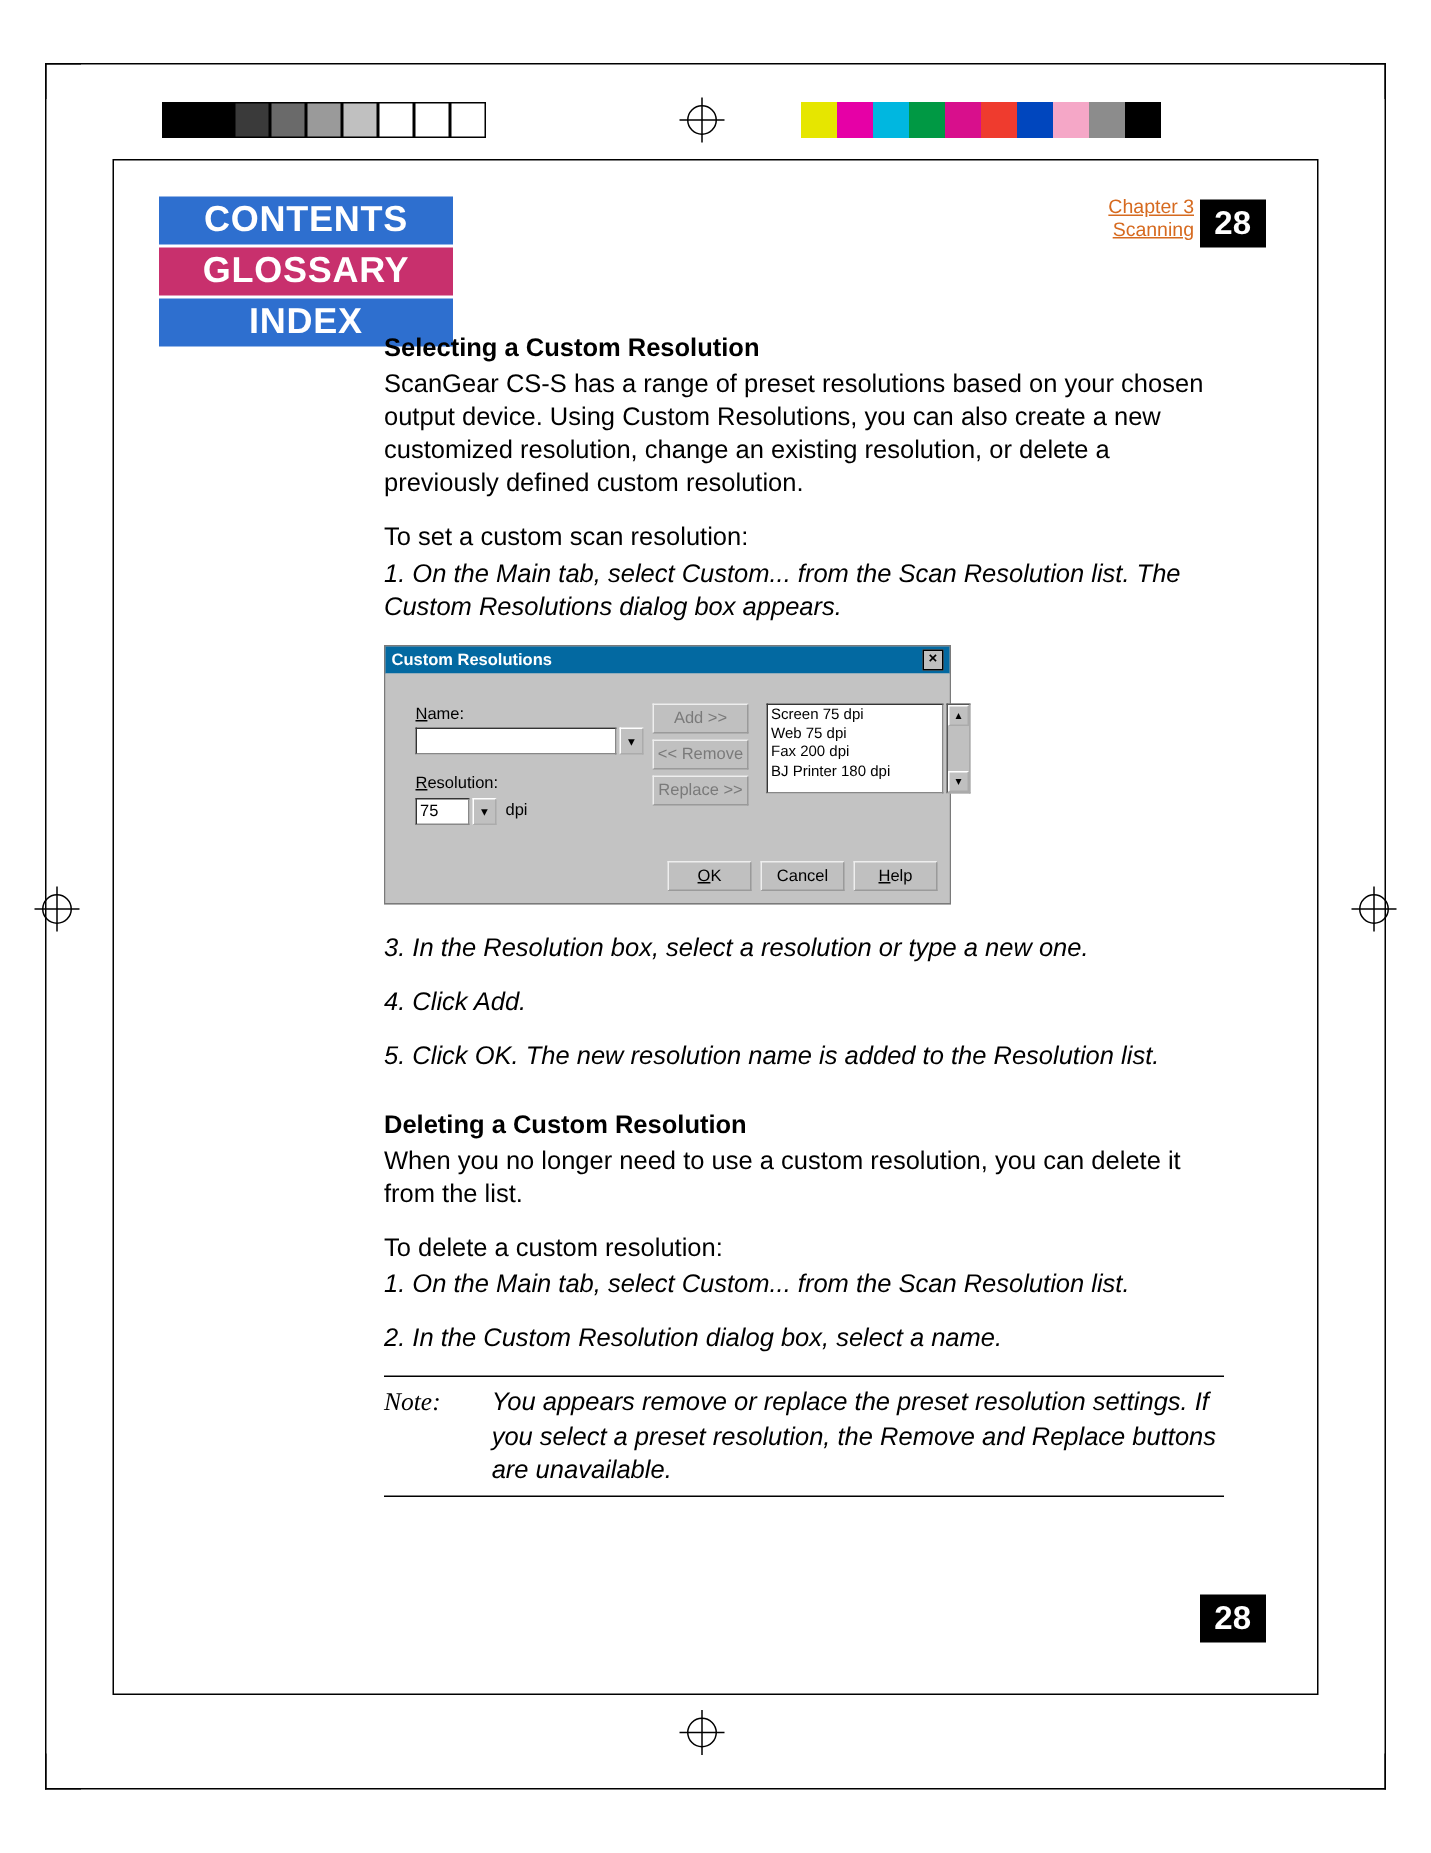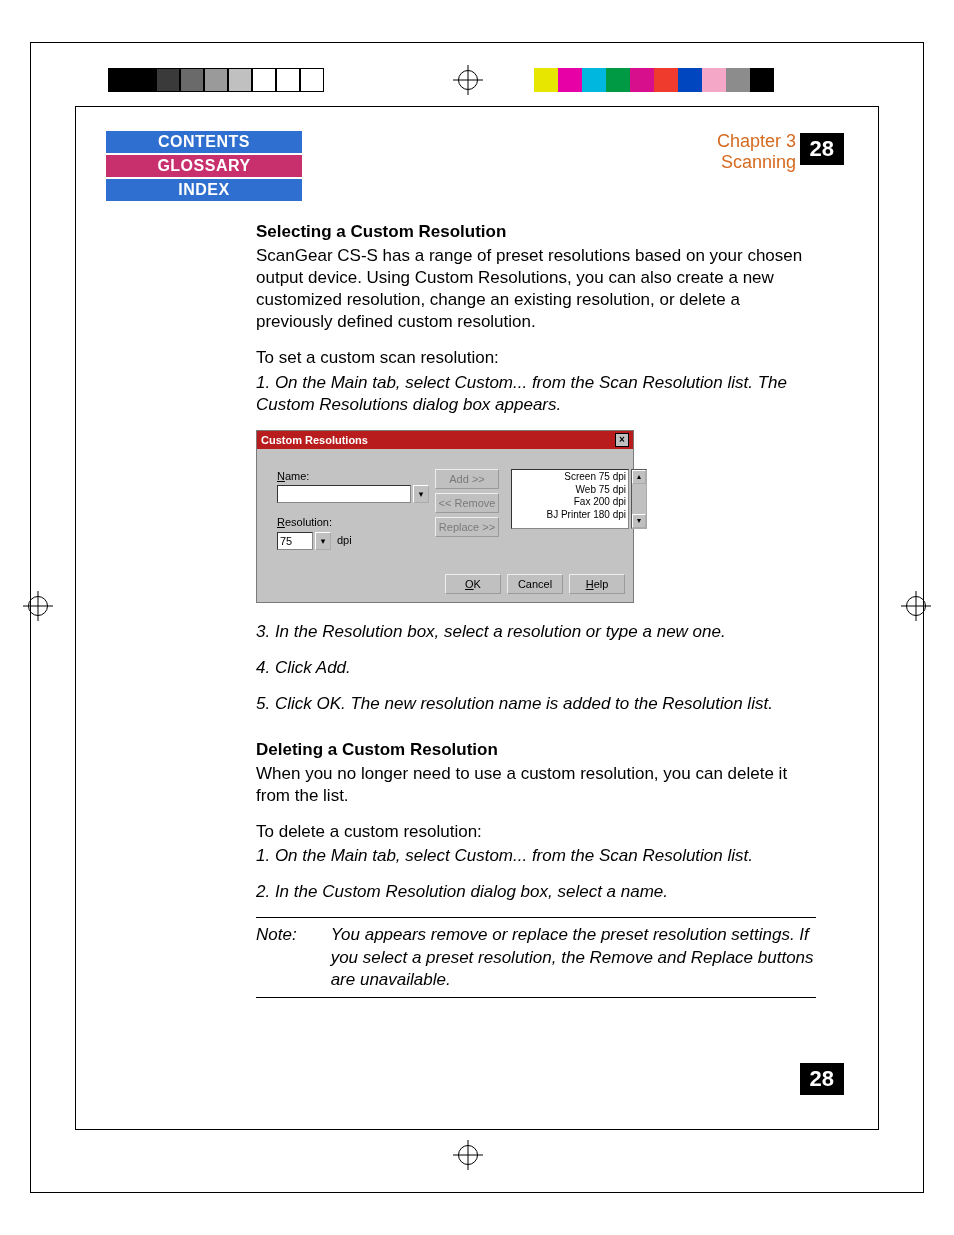--- a/index.html
+++ b/index.html
@@ -53,37 +53,38 @@
     width: 804px; height: 1024px;
     border: 1px solid #000;
     background: #fff;
   }
 
   .nav-links { position: absolute; top: 24px; left: 30px; width: 196px; }
   .nav-link {
     display: block;
     color: #fff;
     font-weight: bold;
-    font-size: 16px;
+    font-size: 24px;
     text-align: center;
     padding: 2px 0;
     margin-bottom: 2px;
     letter-spacing: 0.5px;
   }
   .nav-contents { background: #2e6fcf; }
   .nav-glossary { background: #c8306d; }
   .nav-index    { background: #2e6fcf; }
 
   .chapter-block {
     position: absolute;
     top: 24px; right: 34px;
     text-align: right;
     color: #d66a1f;
-    font-size: 18px;
+    font-size: 13px;
     line-height: 1.15;
+    text-decoration: underline;
   }
   .page-badge {
     position: absolute;
     background: #000;
     color: #fff;
     font-weight: bold;
     font-size: 22px;
     padding: 3px 10px;
   }
   .page-badge.top { top: 26px; right: 34px; }
@@ -106,34 +107,34 @@
 
   .note-block {
     border-top: 1px solid #000;
     border-bottom: 1px solid #000;
     padding: 6px 0;
     display: flex;
     font-style: italic;
     gap: 34px;
     margin-top: 4px;
   }
-  .note-label { flex: 0 0 auto; }
+  .note-label { flex: 0 0 auto; font-family: Liberation Serif, serif; }
   .note-text  { flex: 1; }
 
   
   .dialog {
     width: 378px;
     margin: 4px 0 18px 0;
     border: 1px solid #7a7a7a;
     background: #c9c9c9;
     font-family: Tahoma, Arial, sans-serif;
     font-size: 11px;
   }
   .dlg-title {
-    background: #b91c1c;
+    background: #0369a1;
     color: #fff;
     display: flex;
     justify-content: space-between;
     padding: 2px 4px;
     font-weight: bold;
   }
   .dlg-close {
     background: #c0c0c0;
     color: #000;
     width: 14px; height: 14px;
@@ -183,21 +184,20 @@
   }
   .dlg-btn.enabled { color: #000; }
   .dlg-list {
     background: #fff;
     border: 1px inset #888;
     width: 118px;
     height: 60px;
     padding: 1px 2px;
     font-size: 10px;
     line-height: 1.25;
-    text-align: right;
   }
   .dlg-scroll {
     width: 16px; height: 60px;
     background: #c0c0c0;
     border: 1px inset #aaa;
     display: flex;
     flex-direction: column;
     justify-content: space-between;
   }
   .dlg-scroll-btn {

